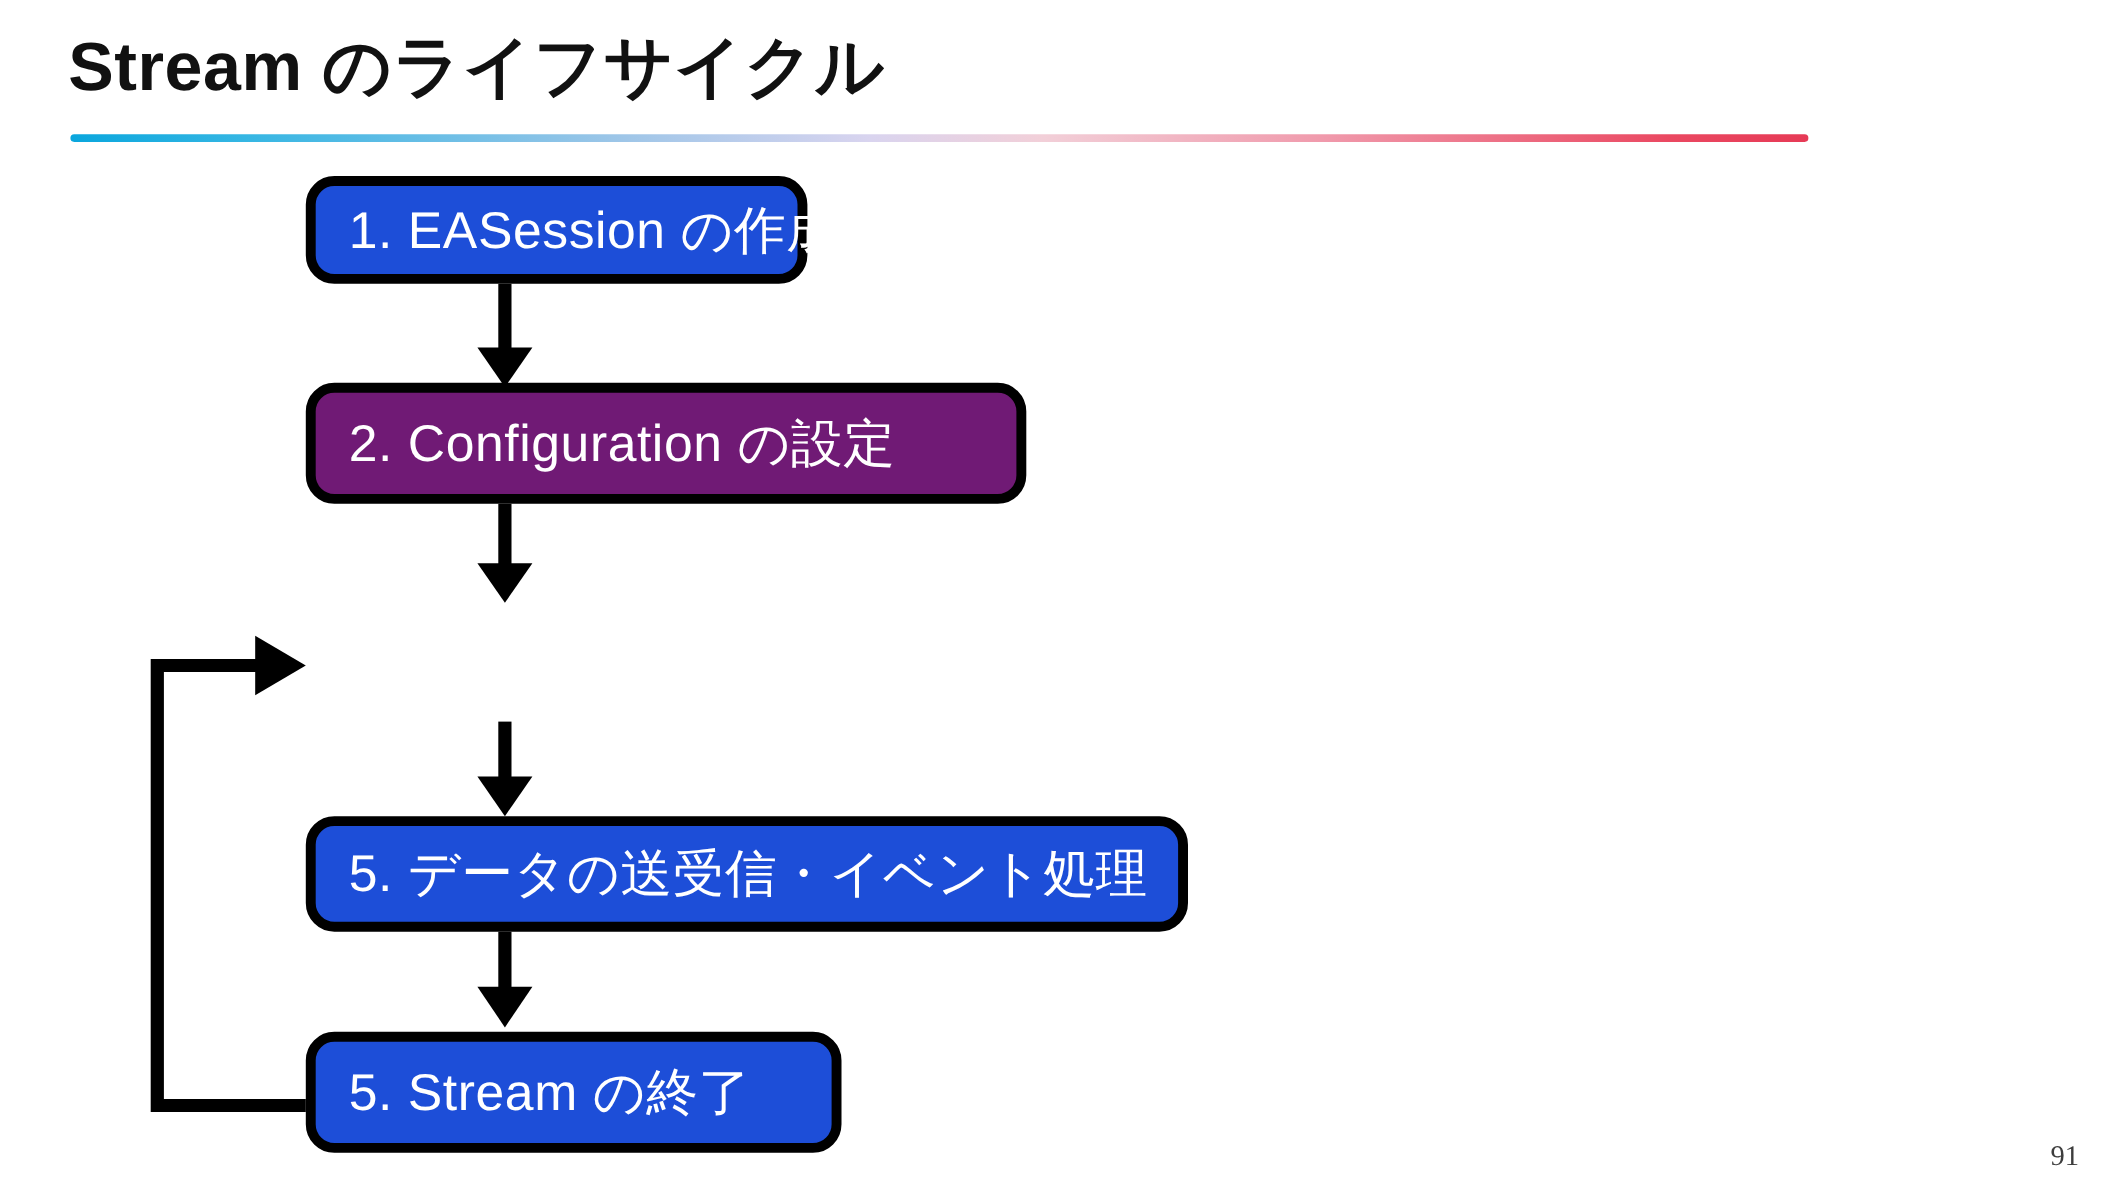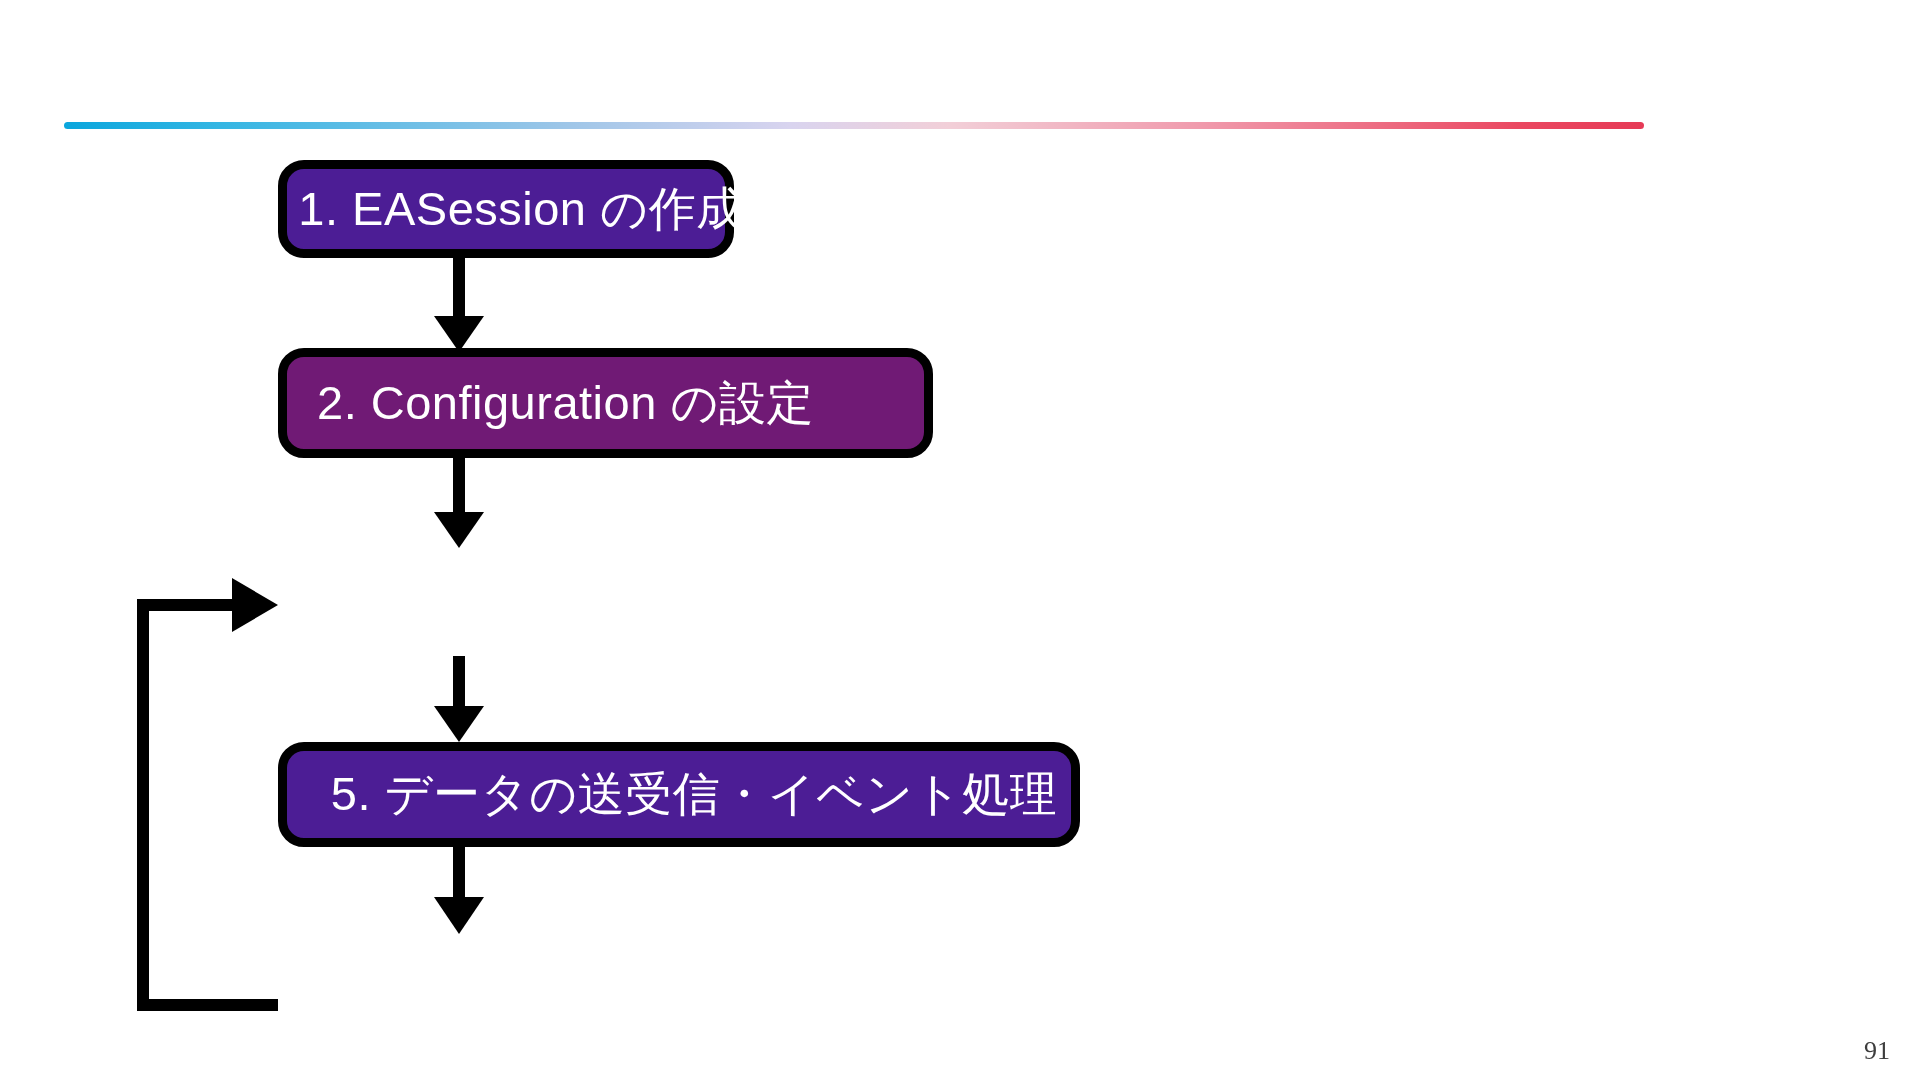--- a/index.html
+++ b/index.html
@@ -72,21 +72,21 @@
     display: flex;
     align-items: center;
     padding-left: 30px;
     color: #ffffff;
     font-size: 47px;
     font-weight: 500;
     letter-spacing: 0.5px;
     white-space: nowrap;
   }
 
-  .node.blue { background: #4c1d95; justify-content: center; }
+  .node.blue { background: #1d4ed8; }
   .node.red  { background: #701a75; }
 
   #node-1 { left: 278px; top: 160px; width: 456px;  height: 98px; }
   #node-2 { left: 278px; top: 348px; width: 655px;  height: 110px; }
   #node-3 { left: 278px; top: 553px; width: 487px;  height: 103px; }
   #node-4 { left: 278px; top: 742px; width: 802px;  height: 105px; }
   #node-5 { left: 278px; top: 938px; width: 487px;  height: 110px; }
 
   
   #connectors {
@@ -107,20 +107,21 @@
     color: #3d3d3d;
     font-family: Liberation Serif, serif;
     text-align: right;
   }
 </style>
 </head>
 <body>
 
 <div id="slide">
 
+  <div id="slide-title">Stream のライフサイクル</div>
 
   <div id="title-rule"></div>
 
   <div id="flow">
 
     <svg id="connectors" viewBox="0 0 1920 1080" width="1920" height="1080" aria-hidden="true">
       <defs>
         <marker id="arrow-down" markerWidth="10" markerHeight="9" refX="5" refY="8.4" orient="auto" markerUnits="userSpaceOnUse">
           <path d="M0,0 L10,0 L5,9 Z" fill="#000000"></path>
         </marker>
@@ -158,18 +159,21 @@
 
     <div id="node-2" class="node red">
       <span>2. Configuration の設定</span>
     </div>
 
 
     <div id="node-4" class="node blue">
       <span>5. データの送受信・イベント処理</span>
     </div>
 
+    <div id="node-5" class="node blue">
+      <span>5. Stream の終了</span>
+    </div>
 
   </div>
 
   <div id="page-number">91</div>
 
 </div>
 
 </body></html>

